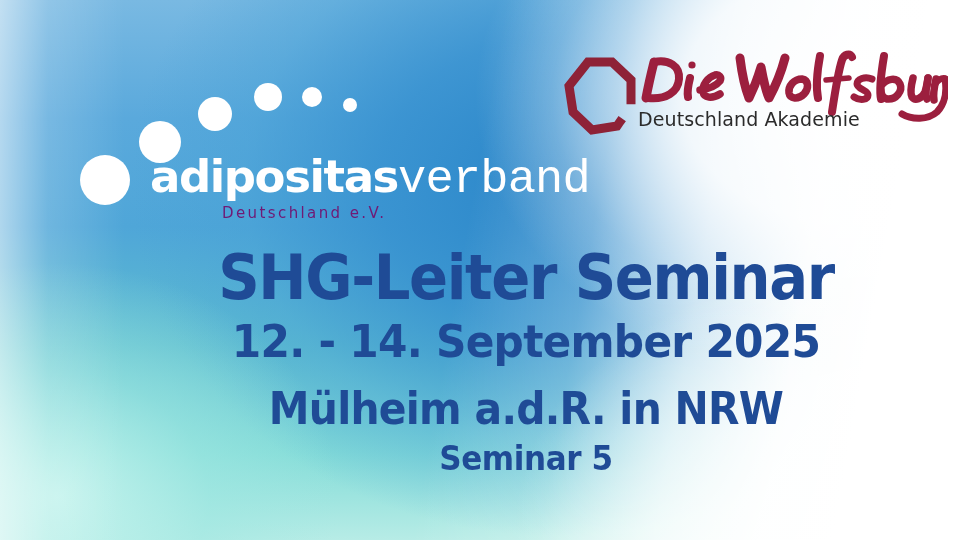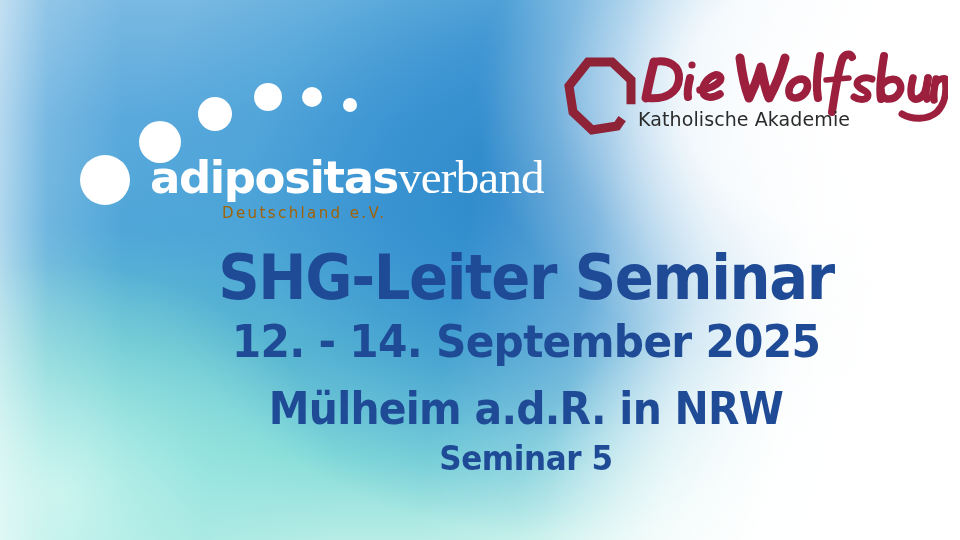--- a/index.html
+++ b/index.html
@@ -104,33 +104,33 @@
     line-height: 1;
   }
   .wm-bold {
     font-family: "DejaVu Sans", sans-serif;
     font-weight: bold;
     font-size: 45px;
     color: #ffffff;
     letter-spacing: -1.4px;
   }
   .wm-light {
-    font-family: Liberation Serif, serif;
+    font-family: Liberation Mono, monospace;
     font-weight: normal;
     font-size: 47px;
     color: #ffffff;
     letter-spacing: -0.8px;
   }
   .logo-sub {
     position: absolute;
     left: 160px;
     top: 142px;
     font-family: "DejaVu Sans", sans-serif;
     font-size: 15px;
-    color: #a16207;
+    color: #701a75;
     letter-spacing: 2.4px;
     white-space: nowrap;
   }
 
   
   #wolfsburg-logo {
     position: absolute;
     left: 558px;
     top: 50px;
     width: 390px;
@@ -260,21 +260,21 @@
 
         <path d="M277 32 C275 40 274 47 276 51 C279 55 286 53 289 46 C291 41 292 35 292 32" stroke-width="7.5"></path>
         <path d="M292 32 C290 41 289 48 291 53" stroke-width="7.5"></path>
 
         <path d="M300 33 C298 42 297 49 298 54" stroke-width="7.5"></path>
         <path d="M298 40 C301 34 306 31 310 33" stroke-width="6.5"></path>
         <path d="M309 33 C311 45 309 58 301 66 C292 74 276 74 266 68" stroke-width="7"></path>
       </g>
     </svg>
 
-    <div id="wolfsburg-subtitle">Katholische Akademie</div>
+    <div id="wolfsburg-subtitle">Deutschland Akademie</div>
   </div>
 
   <div id="headline-block">
     <div class="hl" id="title-main">SHG-Leiter Seminar</div>
     <div class="hl" id="title-dates">12. - 14. September 2025</div>
     <div class="hl" id="title-location">Mülheim a.d.R. in NRW</div>
     <div class="hl" id="title-seminar">Seminar 5</div>
   </div>
 
 </div>

